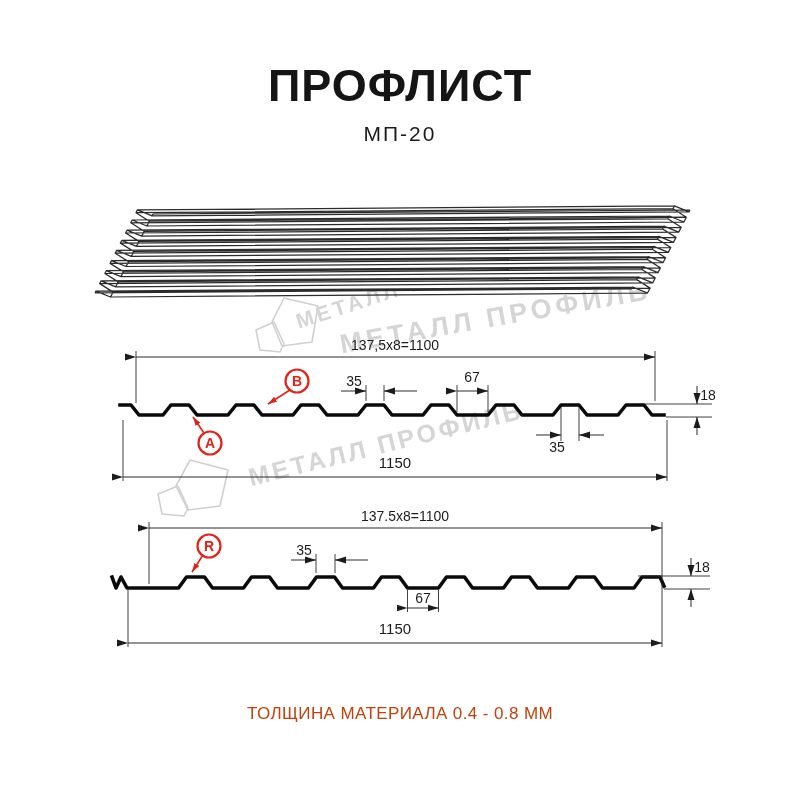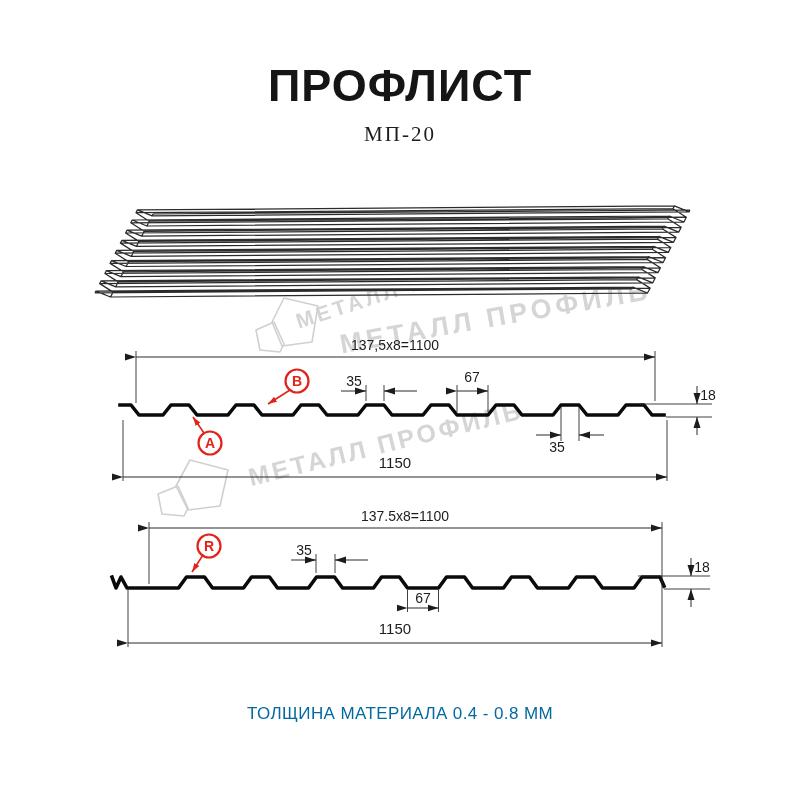--- a/index.html
+++ b/index.html
@@ -1,23 +1,23 @@
 <!DOCTYPE html>
 <html><head>
 <meta charset="utf-8">
 <style>
   html,body{margin:0;padding:0;}
   body{width:800px;height:800px;background:#ffffff;position:relative;overflow:hidden;
        font-family:"Liberation Sans", sans-serif;}
   .title{position:absolute;left:0;top:60px;width:800px;text-align:center;
          font-size:45px;font-weight:700;letter-spacing:1px;color:#151515;}
   .subtitle{position:absolute;left:0;top:122px;width:800px;text-align:center;
-         font-size:21px;font-weight:500;letter-spacing:2px;color:#1c1c1c;font-family:Liberation Serif, serif;}
+         font-size:21px;font-weight:500;letter-spacing:2px;color:#1c1c1c;}
   .footer{position:absolute;left:0;top:704px;width:800px;text-align:center;
-         font-size:17px;font-weight:500;letter-spacing:0.4px;color:#0369a1;}
+         font-size:17px;font-weight:500;letter-spacing:0.4px;color:#c2410c;}
   svg{position:absolute;left:0;top:0;}
   .dimtxt{font-family:"Liberation Sans",sans-serif;font-size:14px;fill:#1c1c1c;}
   .dimtxt-big{font-family:"Liberation Sans",sans-serif;font-size:15px;fill:#1c1c1c;}
   .wm-txt{font-family:"Liberation Sans",sans-serif;font-weight:bold;fill:#d5d5d5;}
   .callout-letter{font-family:"Liberation Sans",sans-serif;font-weight:bold;font-size:14px;fill:#e2231a;}
   .dimline{stroke:#2a2a2a;stroke-width:1;fill:none;}
   .extline{stroke:#2a2a2a;stroke-width:0.9;fill:none;}
   .profile{stroke:#0a0a0a;stroke-width:3.6;fill:none;stroke-linejoin:round;stroke-linecap:square;}
   .sheet3d{stroke:#2b2b2b;stroke-width:1.25;fill:none;stroke-linejoin:round;}
   .redline{stroke:#e2231a;stroke-width:1.6;fill:none;}

